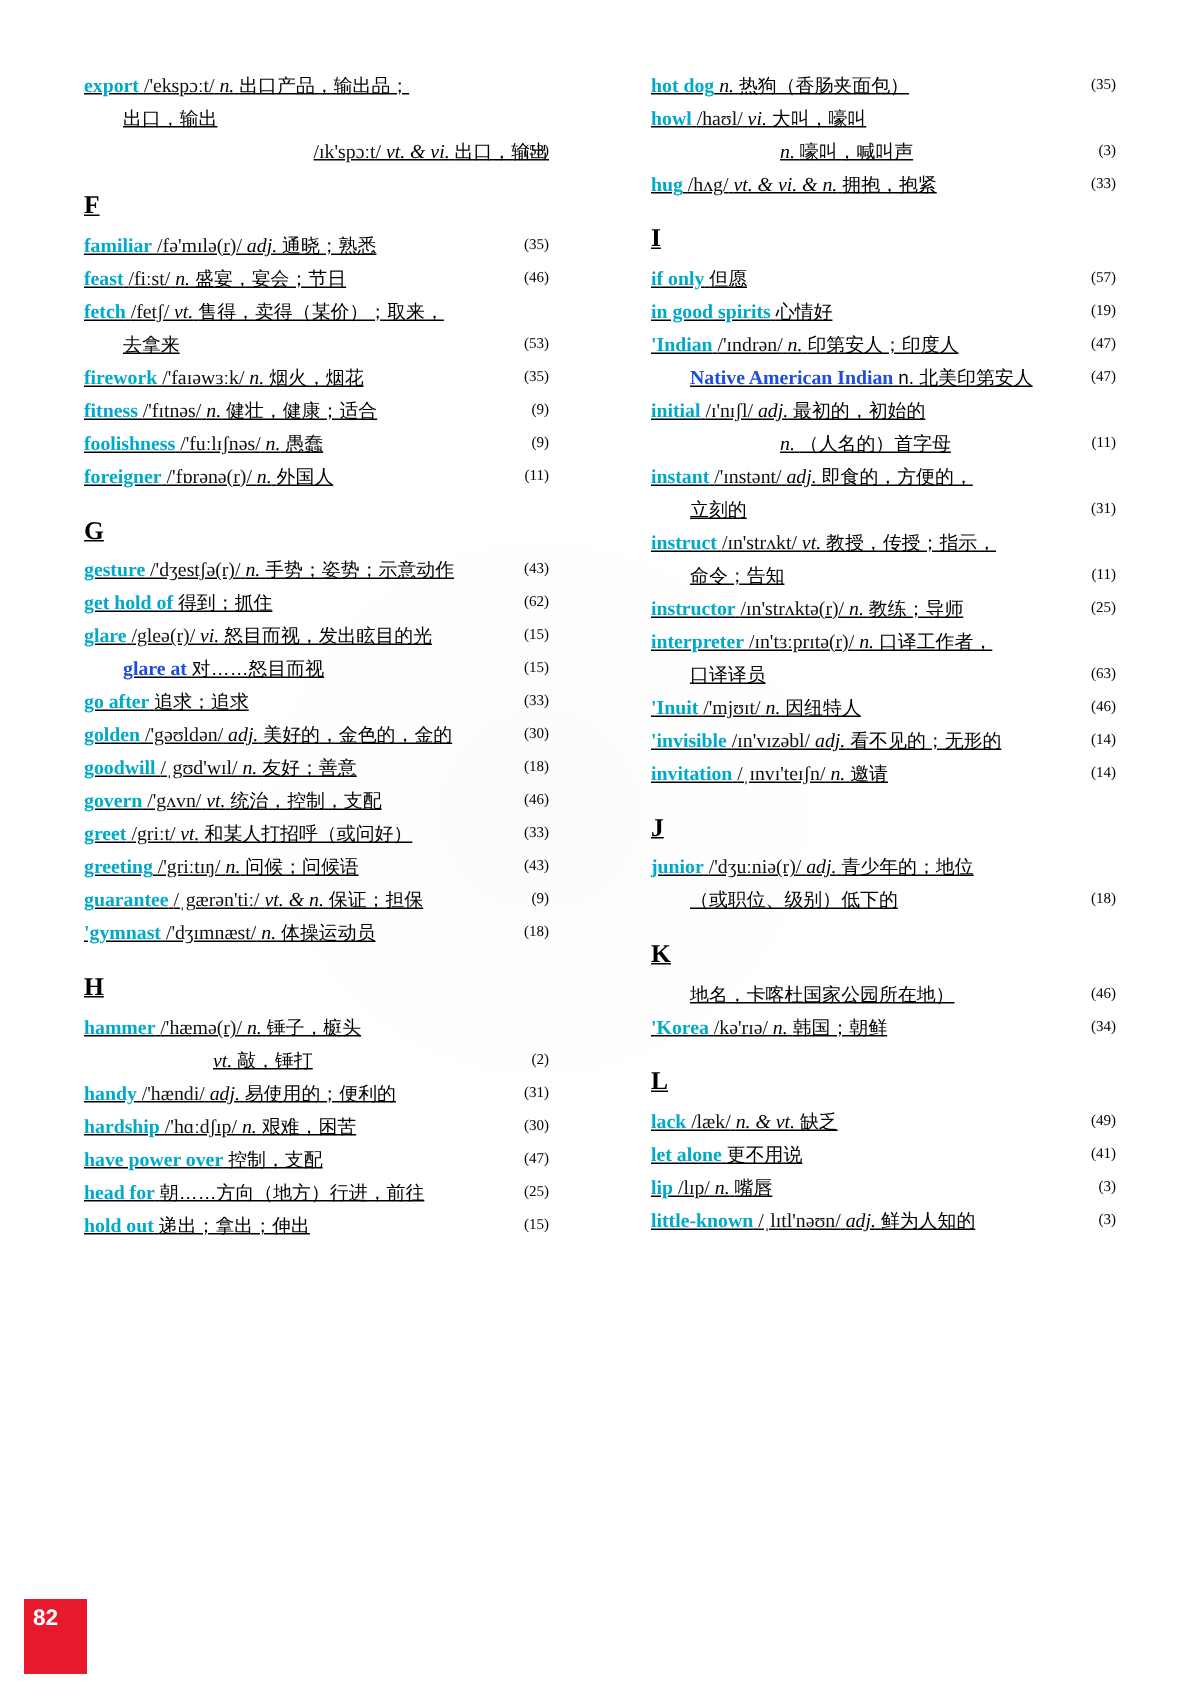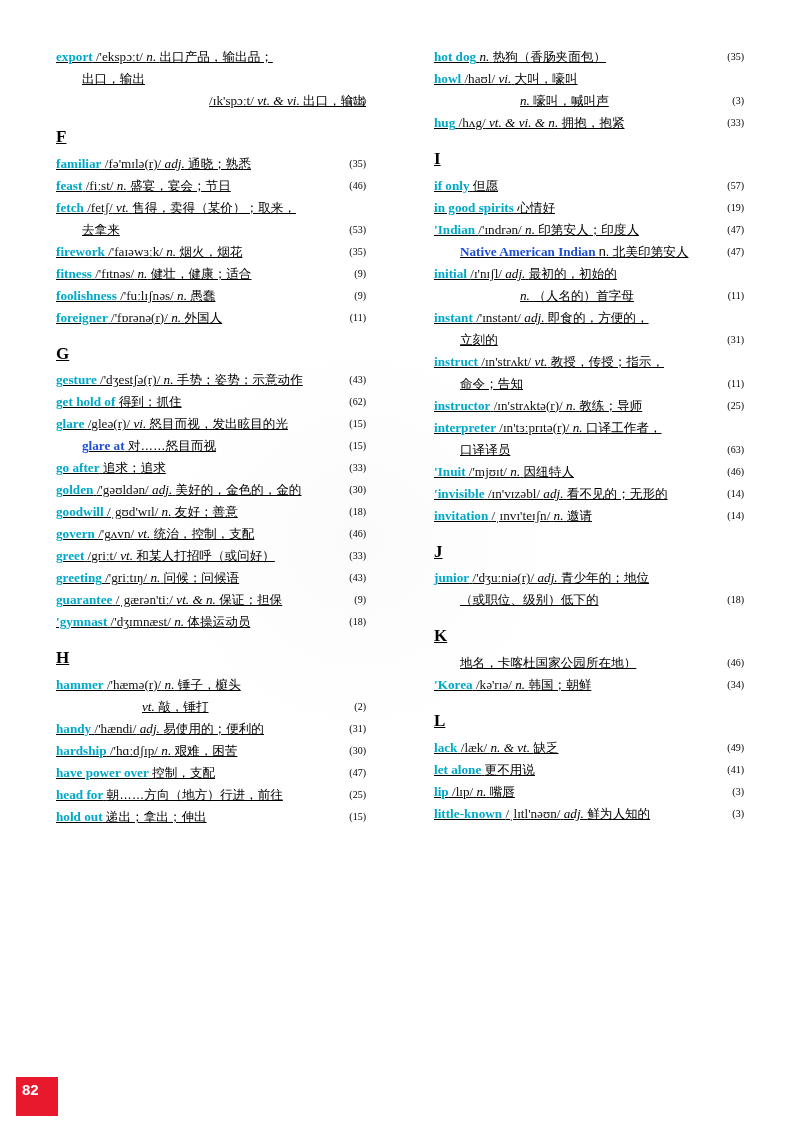--- a/index.html
+++ b/index.html
@@ -87,21 +87,21 @@
   }
   .indent1 { padding-left: 26px; }
   .indent2 { padding-left: 56px; text-align: right; }
   .indent3 { padding-left: 86px; }
 
   .page-number-box {
     position: absolute;
     left: 16px;
     bottom: 16px;
     width: 42px;
-    height: 39px;
+    height: 50px;
     background: #e8192c;
     color: #ffffff;
     font-family: "Liberation Sans", sans-serif;
     font-weight: bold;
     font-size: 15px;
     display: flex;
     align-items: flex-start;
     justify-content: flex-start;
     padding: 4px 0 0 6px;
     box-sizing: border-box;

